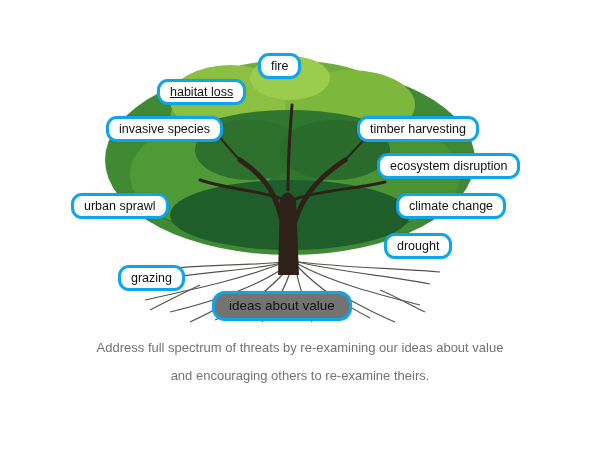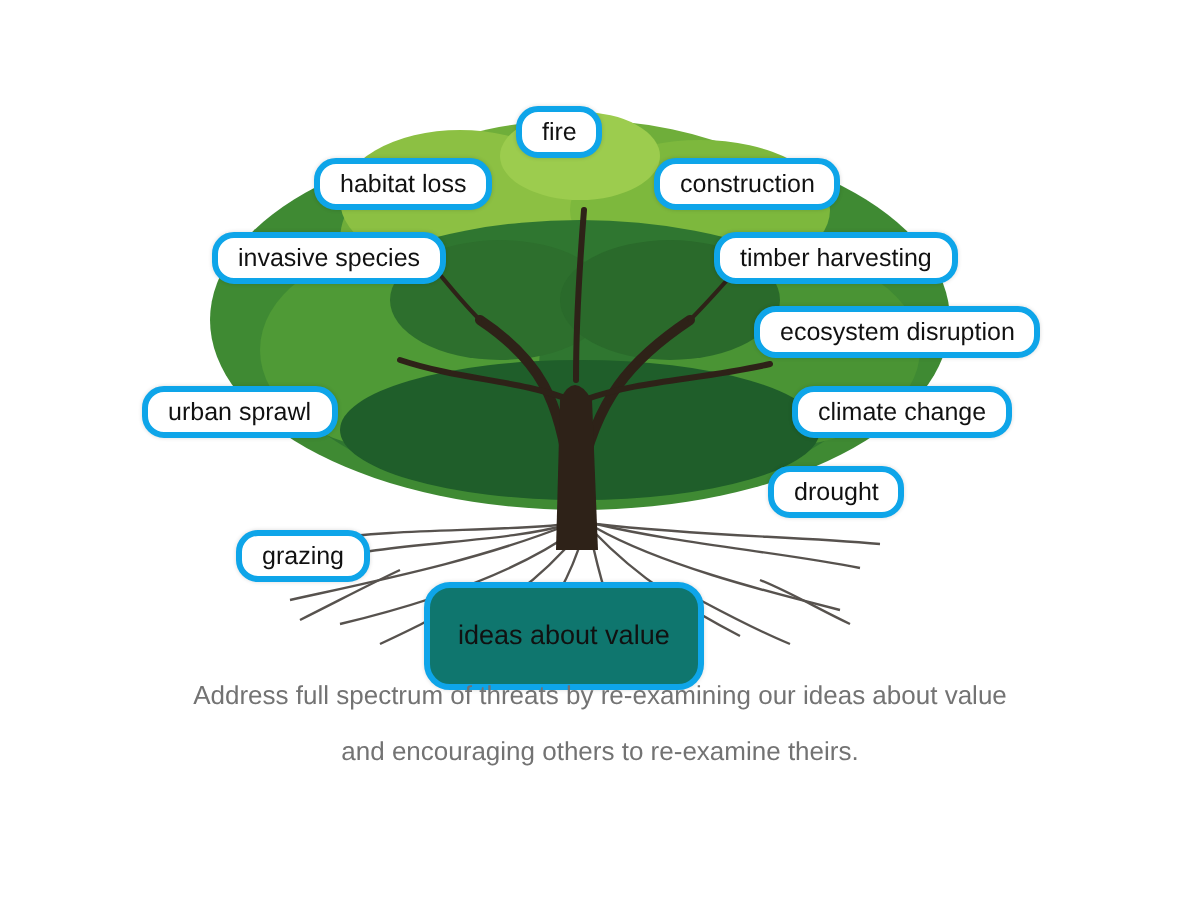--- a/index.html
+++ b/index.html
@@ -4,22 +4,22 @@
 <style>
   html, body { margin:0; padding:0; background:#ffffff; }
   body { width:600px; height:450px; position:relative; overflow:hidden;
          font-family:"Liberation Sans", sans-serif; }
   .stage { position:absolute; left:0; top:0; width:600px; height:450px; }
   svg.tree { position:absolute; left:0; top:0; }
   .pill { position:absolute; height:20px; line-height:20px; padding:0 10px;
           background:#ffffff; border:3px solid #0ea5e9; border-radius:11px;
           font-size:12.5px; color:#111; white-space:nowrap;
           box-shadow:0 0 2px rgba(0,0,0,0.15); }
-  .pill.root { height:24px; line-height:24px; font-size:13.5px; padding:12px 14px;
-               border-radius:13px; background:#0f766e; }
+  .pill.root { height:24px; line-height:24px; font-size:13.5px; padding:0 14px;
+               border-radius:13px; background:#737373; }
   .caption { position:absolute; left:0; width:600px; text-align:center;
              font-size:13px; color:#737373; }
 </style>
 </head>
 <body>
 
 <div class="stage">
   <svg class="tree" width="600" height="450" viewBox="0 0 600 450">
 
     <g stroke="#3a3530" stroke-width="1.2" fill="none" opacity="0.85">
@@ -61,22 +61,21 @@
       <path d="M292 200 C320 190 350 190 385 182" stroke-width="3"></path>
       <path d="M240 160 C225 145 215 130 205 120" stroke-width="2"></path>
       <path d="M345 160 C360 145 370 132 380 122" stroke-width="2"></path>
       <path d="M288 190 C288 160 290 130 292 105" stroke-width="3"></path>
     </g>
 
     <path d="M278 275 L280 200 Q287 185 296 200 L299 275 Z" fill="#2e2218"></path>
   </svg>
 
   <div class="pill" style="left:258px;top:53px;">fire</div>
-  <div class="pill" style="left:157px;top:79px;">habitat loss</div>
-  <div class="pill" style="left:327px;top:79px;">construction</div>
+  <div class="pill" style="left:157px;top:79px;text-decoration:underline;">habitat loss</div>
   <div class="pill" style="left:106px;top:116px;">invasive species</div>
   <div class="pill" style="left:357px;top:116px;">timber harvesting</div>
   <div class="pill" style="left:377px;top:153px;">ecosystem disruption</div>
   <div class="pill" style="left:71px;top:193px;">urban sprawl</div>
   <div class="pill" style="left:396px;top:193px;">climate change</div>
   <div class="pill" style="left:118px;top:233px;margin-top:32px;">grazing</div>
   <div class="pill" style="left:384px;top:233px;">drought</div>
 
   <div class="pill root" style="left:212px;top:291px;">ideas about value</div>
 

